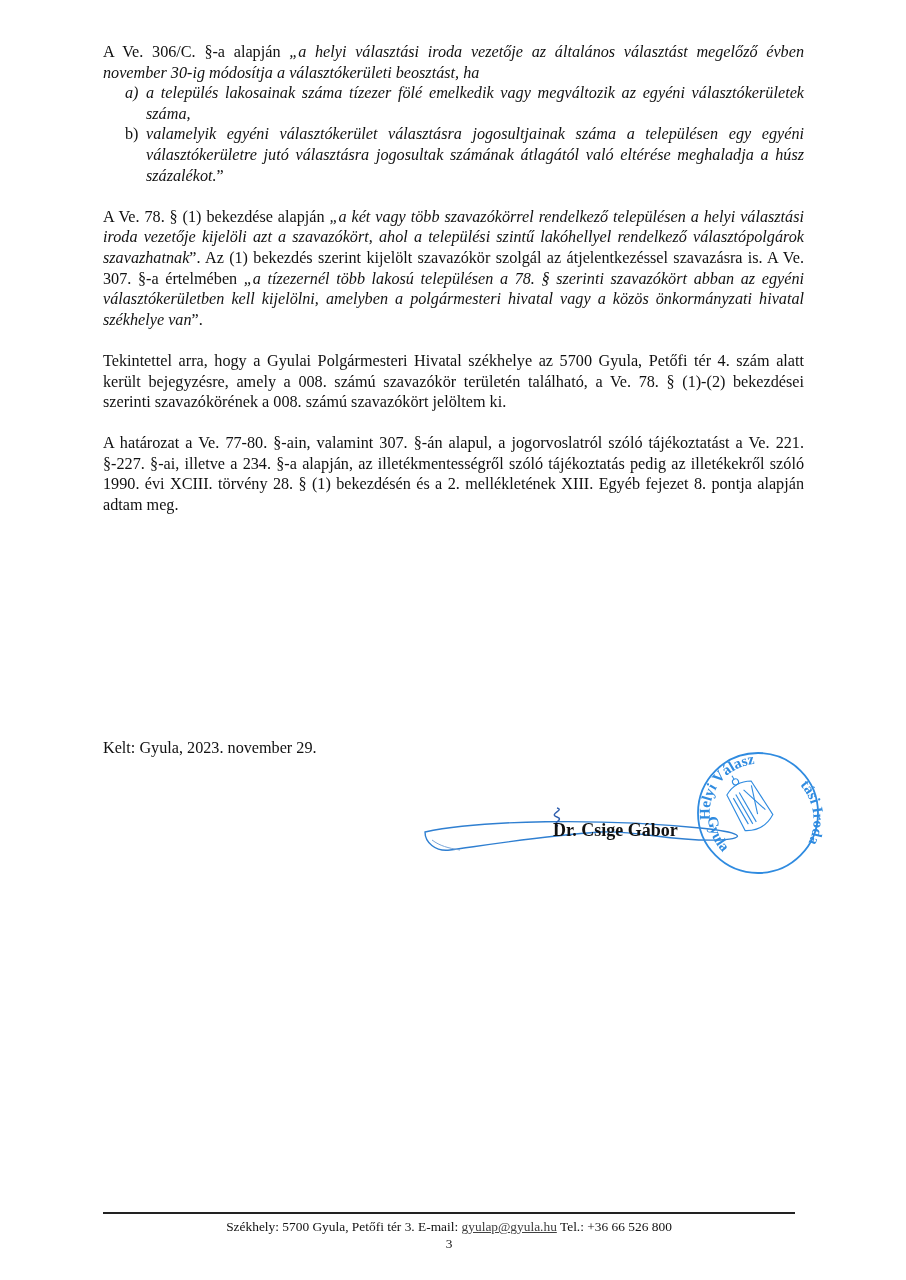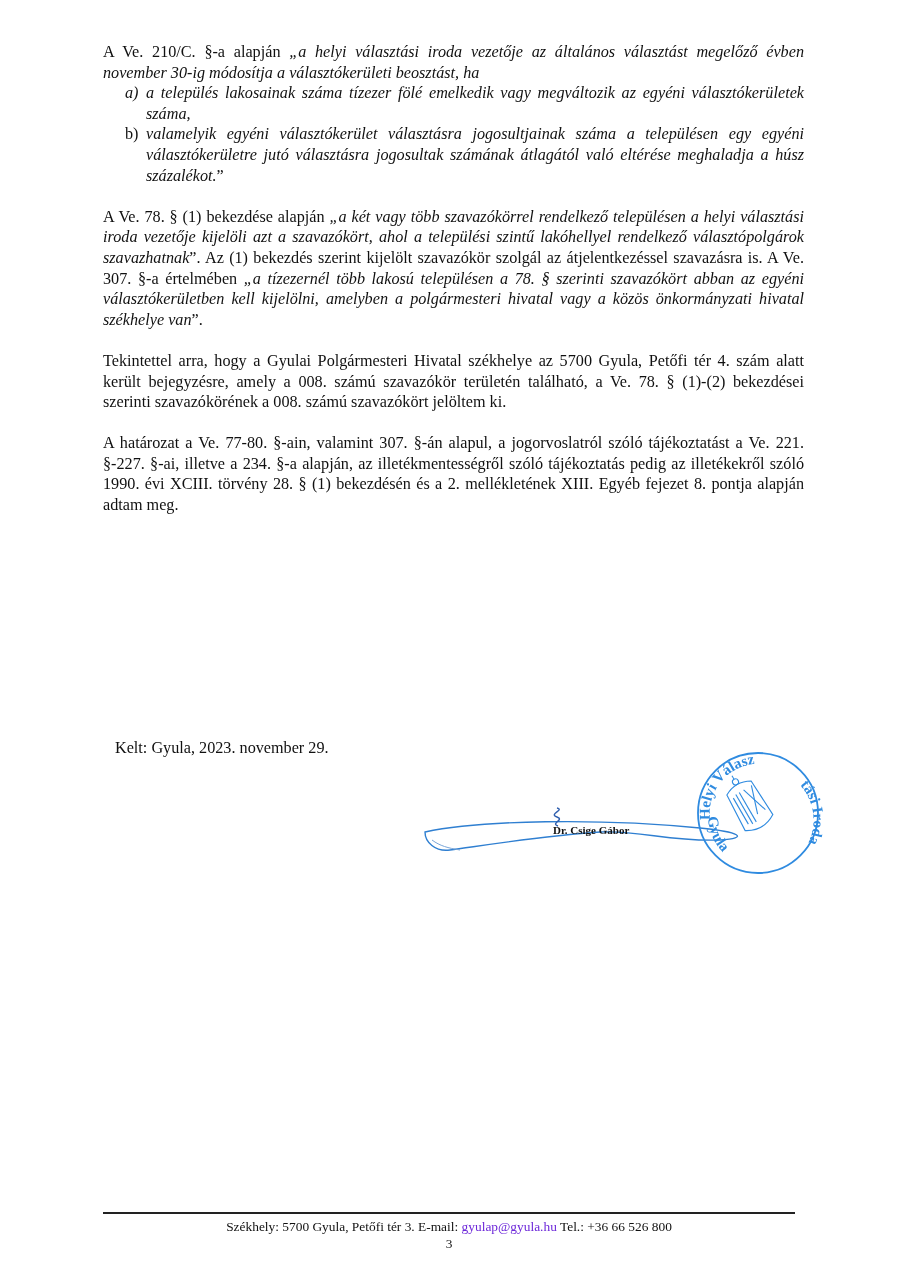--- a/index.html
+++ b/index.html
@@ -44,21 +44,20 @@
       left: 22px;
       top: 0;
     }
     .list .marker.it { font-style: italic; }
     .list .item-text { font-style: italic; }
 
     .dated {
       position: absolute;
       left: 103px;
       top: 738px;
-      margin-left: 12px;
     }
 
     .signature-block {
       position: absolute;
       left: 420px;
       top: 790px;
       width: 340px;
       height: 70px;
     }
     .sig-stroke {
@@ -66,21 +65,21 @@
       left: 0;
       top: 0;
       width: 340px;
       height: 70px;
     }
     .signer-name {
       position: absolute;
       left: 133px;
       top: 30px;
       font-weight: bold;
-      font-size: 11px;
+      font-size: 18px;
       color: #111;
     }
 
     .stamp {
       position: absolute;
       left: 688px;
       top: 745px;
       width: 140px;
       height: 130px;
     }
@@ -97,33 +96,34 @@
       position: absolute;
       left: 103px;
       top: 1218px;
       width: 692px;
       text-align: center;
       font-size: 13.4px;
       line-height: 17px;
       color: #111;
     }
     .footer a {
-      color: #6d28d9;
+      color: #404040;
+      text-decoration: underline;
     }
     .page-number {
       display: block;
       text-align: center;
     }
   </style>
 </head>
 <body>
 
 <div class="page-body">
 
-  <p><span>A Ve. 210/C. §-a alapján </span><span class="quote">„a helyi választási iroda vezetője az általános választást megelőző évben november 30-ig módosítja a választókerületi beosztást, ha</span></p>
+  <p><span>A Ve. 306/C. §-a alapján </span><span class="quote">„a helyi választási iroda vezetője az általános választást megelőző évben november 30-ig módosítja a választókerületi beosztást, ha</span></p>
   <ul class="list">
     <li>
       <span class="marker it">a)</span>
       <span class="item-text">a település lakosainak száma tízezer fölé emelkedik vagy megváltozik az egyéni választókerületek száma,</span>
     </li>
     <li>
       <span class="marker">b)</span>
       <span class="item-text">valamelyik egyéni választókerület választásra jogosultjainak száma a településen egy egyéni választókerületre jutó választásra jogosultak számának átlagától való eltérése meghaladja a húsz százalékot.</span><span>”</span>
     </li>
   </ul>

